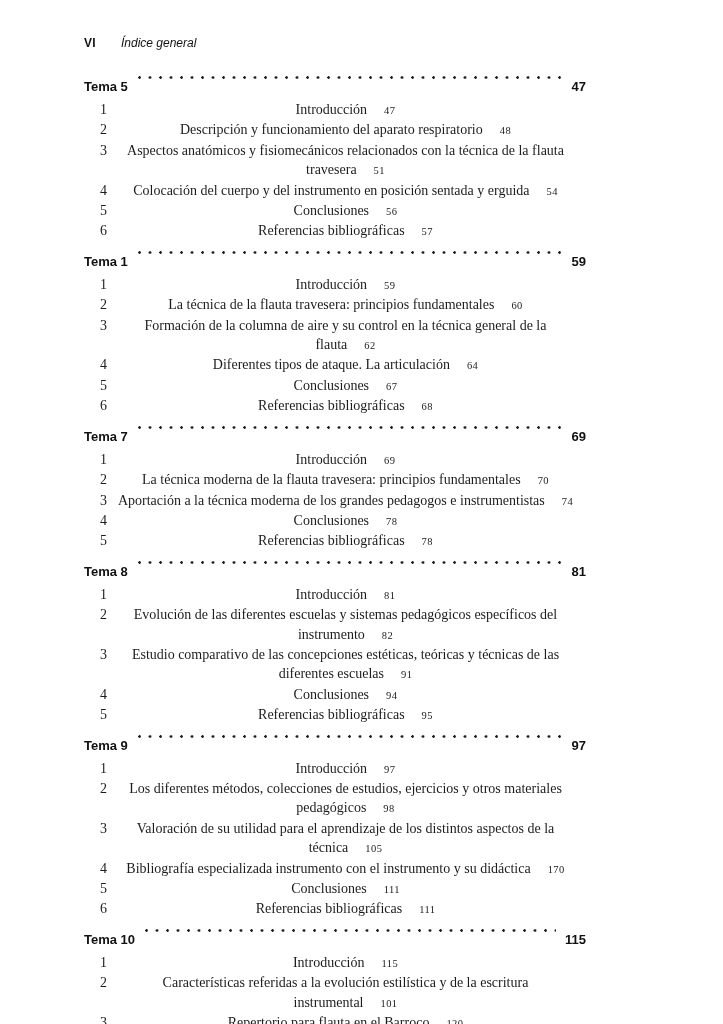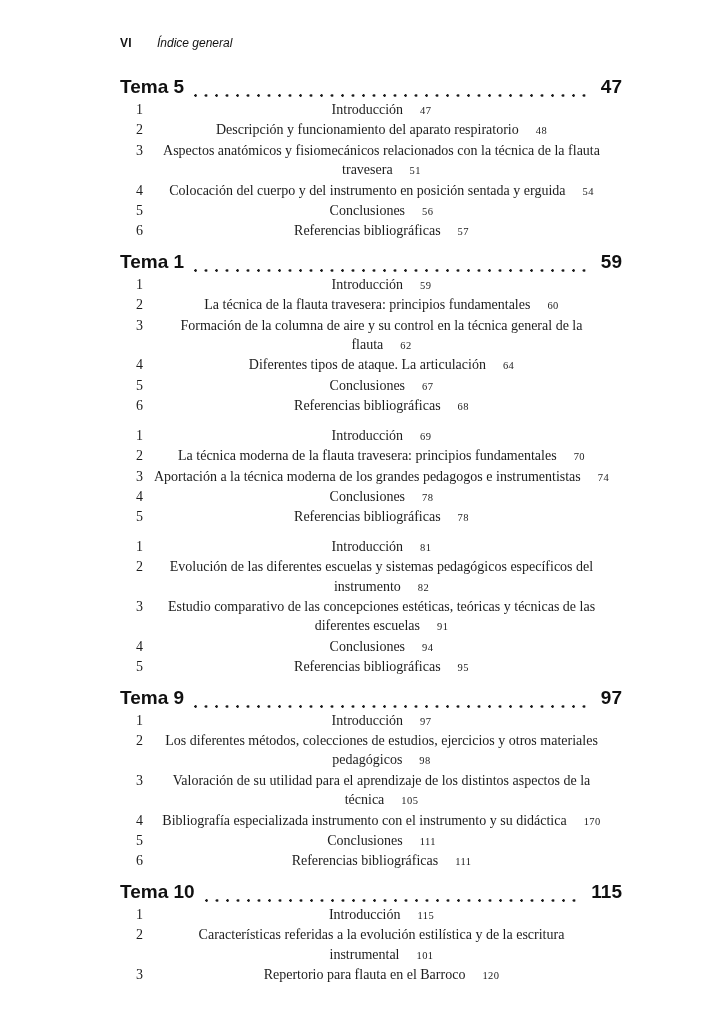--- a/index.html
+++ b/index.html
@@ -2,21 +2,21 @@
 <html><head>
 <meta charset="utf-8">
 <style>
   html, body { margin: 0; padding: 0; background: #ffffff; }
   .page {
     position: relative;
     width: 723px;
     height: 1024px;
     background: #ffffff;
     box-sizing: border-box;
-    padding: 36px 0 0 120px;
+    padding: 36px 0 0 84px;
     font-family: "Liberation Serif", serif;
     color: #1c1c1c;
     overflow: hidden;
   }
   
   .running-header {
     font-family: "Liberation Sans", sans-serif;
     font-size: 12px;
     line-height: 14px;
     color: #131313;
@@ -24,24 +24,24 @@
     align-items: baseline;
   }
   .folio { font-weight: bold; letter-spacing: 0.3px; }
   .running-title { font-style: italic; margin-left: 25px; }
   
   #toc { margin-top: 26px; }
   .toc-section { width: 502px; }
   .toc-section + .toc-section { margin-top: 9px; }
   .heading-row {
     display: flex;
-    align-items: flex-end;
+    align-items: flex-start;
     font-family: "Liberation Sans", sans-serif;
     font-weight: bold;
-    font-size: 19px;
+    font-size: 13px;
     line-height: 21px;
     color: #111111;
     margin-bottom: 3px;
   }
   .sec-title { white-space: nowrap; flex: none; }
   .leader {
     flex: 1 1 auto;
     height: 3px;
     margin: 0 9px 0 10px;
     background-image: radial-gradient(circle at 1.5px 1.5px, #1b1b1b 1.15px, rgba(0,0,0,0) 1.5px);
@@ -134,20 +134,25 @@
     <span class="num">5</span>
     <span class="body"><span class="txt">Conclusiones</span><span class="pnum">67</span></span>
   </div>
           <div class="toc-item">
     <span class="num">6</span>
     <span class="body"><span class="txt">Referencias bibliográficas</span><span class="pnum">68</span></span>
   </div>
         </div>
   </section>
       <section class="toc-section">
+    <div class="heading-row">
+      <span class="sec-title">Tema 7</span>
+      <span class="leader"></span>
+      <span class="sec-page">69</span>
+    </div>
     <div class="items">
           <div class="toc-item">
     <span class="num">1</span>
     <span class="body"><span class="txt">Introducción</span><span class="pnum">69</span></span>
   </div>
           <div class="toc-item">
     <span class="num">2</span>
     <span class="body"><span class="txt">La técnica moderna de la flauta travesera: principios fundamentales</span><span class="pnum">70</span></span>
   </div>
           <div class="toc-item">
@@ -158,20 +163,25 @@
     <span class="num">4</span>
     <span class="body"><span class="txt">Conclusiones</span><span class="pnum">78</span></span>
   </div>
           <div class="toc-item">
     <span class="num">5</span>
     <span class="body"><span class="txt">Referencias bibliográficas</span><span class="pnum">78</span></span>
   </div>
         </div>
   </section>
       <section class="toc-section">
+    <div class="heading-row">
+      <span class="sec-title">Tema 8</span>
+      <span class="leader"></span>
+      <span class="sec-page">81</span>
+    </div>
     <div class="items">
           <div class="toc-item">
     <span class="num">1</span>
     <span class="body"><span class="txt">Introducción</span><span class="pnum">81</span></span>
   </div>
           <div class="toc-item">
     <span class="num">2</span>
     <span class="body"><span class="txt">Evolución de las diferentes escuelas y sistemas pedagógicos específicos del instrumento</span><span class="pnum">82</span></span>
   </div>
           <div class="toc-item">

